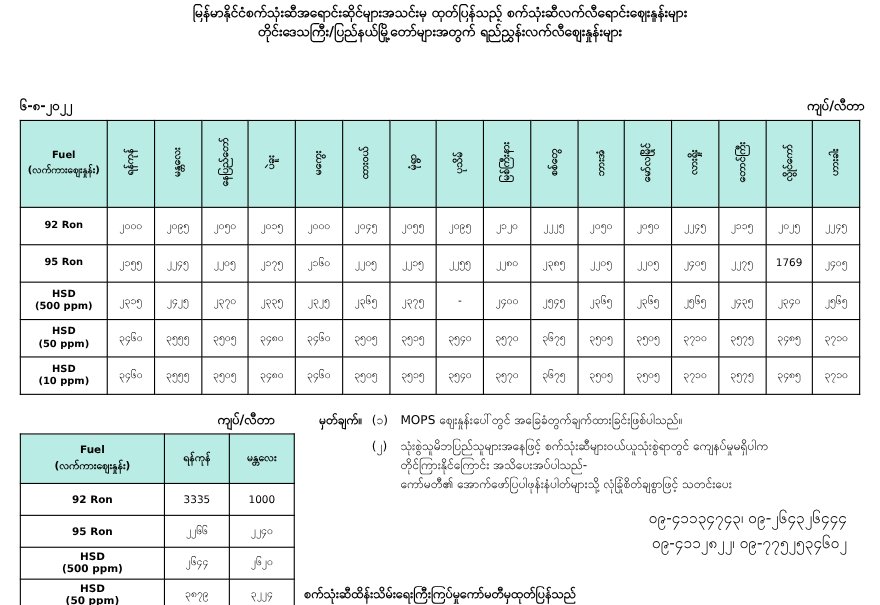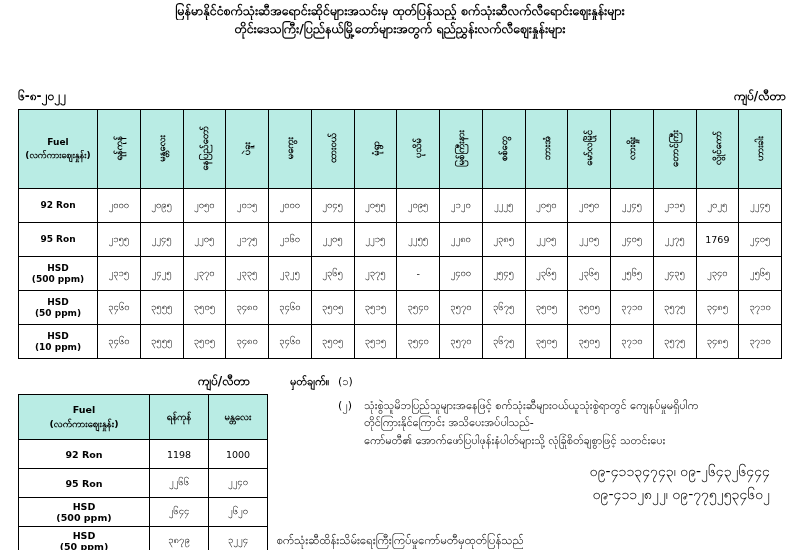--- a/index.html
+++ b/index.html
@@ -160,21 +160,21 @@
     line-height: 1.7;
     margin-top: 10px;
   }
   .footer {
     position: absolute;
     left: 0;
     right: 0;
     bottom: 0px;
     text-align: center;
     font-size: 11.5px;
-    font-weight: normal;
+    font-weight: bold;
     white-space: nowrap;
     overflow: hidden;
   }
 </style>
 </head>
 <body>
 
 <div class="page">
 
   <div class="hdr">
@@ -337,21 +337,21 @@
             </th>
             <th>ရန်ကုန်</th>
             <th>မန္တလေး</th>
           </tr>
         </thead>
         <tbody>
           <tr>
             <td class="rowlabel">
               <div>92 Ron</div>
             </td>
-            <td>1198</td>
+            <td>3335</td>
             <td>1000</td>
           </tr>
           <tr>
             <td class="rowlabel">
               <div>95 Ron</div>
             </td>
             <td>၂၂၆၆</td>
             <td>၂၂၄၀</td>
           </tr>
           <tr>
@@ -379,20 +379,21 @@
             <td>၃၂၂၄</td>
           </tr>
         </tbody>
       </table>
     </div>
 
     <div class="notes">
       <div class="note-row">
         <div class="note-label">မှတ်ချက်။</div>
         <div class="note-num">(၁)</div>
+        <div class="note-text">MOPS ဈေးနှုန်းပေါ်တွင် အခြေခံတွက်ချက်ထားခြင်းဖြစ်ပါသည်။</div>
       </div>
       <div class="note-row">
         <div class="note-label"></div>
         <div class="note-num">(၂)</div>
         <div class="note-text">
           <span>သုံးစွဲသူမိဘပြည်သူများအနေဖြင့် စက်သုံးဆီများဝယ်ယူသုံးစွဲရာတွင် ကျေနပ်မှုမရှိပါက</span>
           <span class="l2">တိုင်ကြားနိုင်ကြောင်း အသိပေးအပ်ပါသည်-</span>
           <span class="l2">ကော်မတီ၏ အောက်ဖော်ပြပါဖုန်းနံပါတ်များသို့ လုံခြုံစိတ်ချစွာဖြင့် သတင်းပေး</span>
         </div>
       </div>

